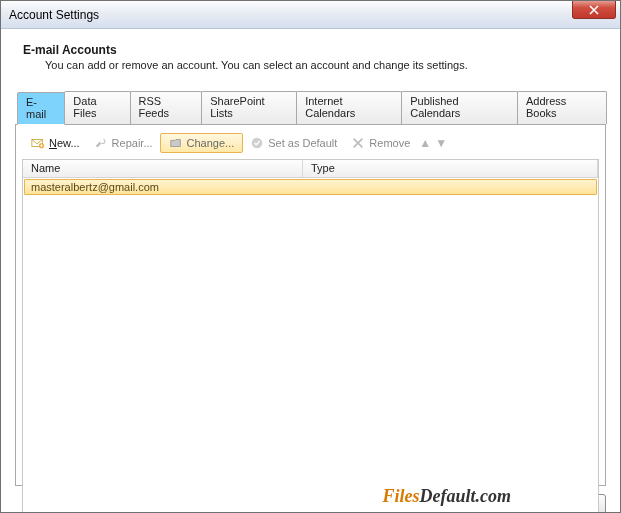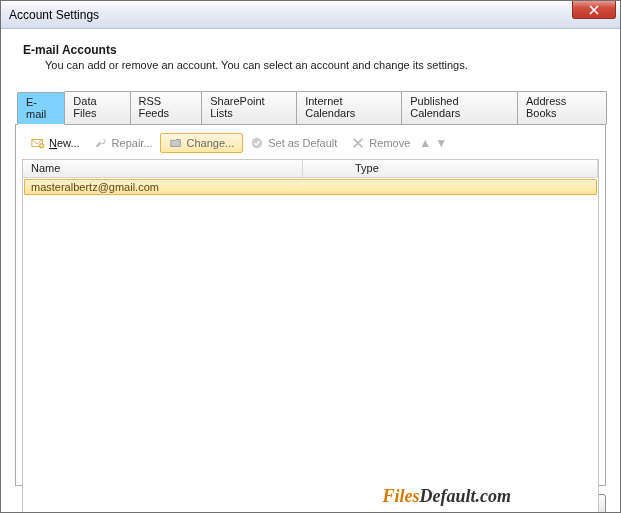--- a/index.html
+++ b/index.html
@@ -122,21 +122,21 @@
     background: linear-gradient(#fdfdfd, #efefef);
     border-bottom: 1px solid #d4d4d4;
     font-size: 11px;
     color: #222;
   }
   .gh-cell {
     padding: 2px 8px;
     border-right: 1px solid #d8d8d8;
   }
   .gh-name { width: 280px; }
-  .gh-type { flex: 1; margin-left: 44px; }
+  .gh-type { flex: 1; }
   .grid-body { }
   .row {
     display: flex;
     height: 16px;
     font-size: 11px;
     border: 1px solid #e8b44d;
     background: linear-gradient(#fff3cf, #ffe39a);
     color: #5a4a1a;
     margin: 1px;
     border-radius: 1px;

